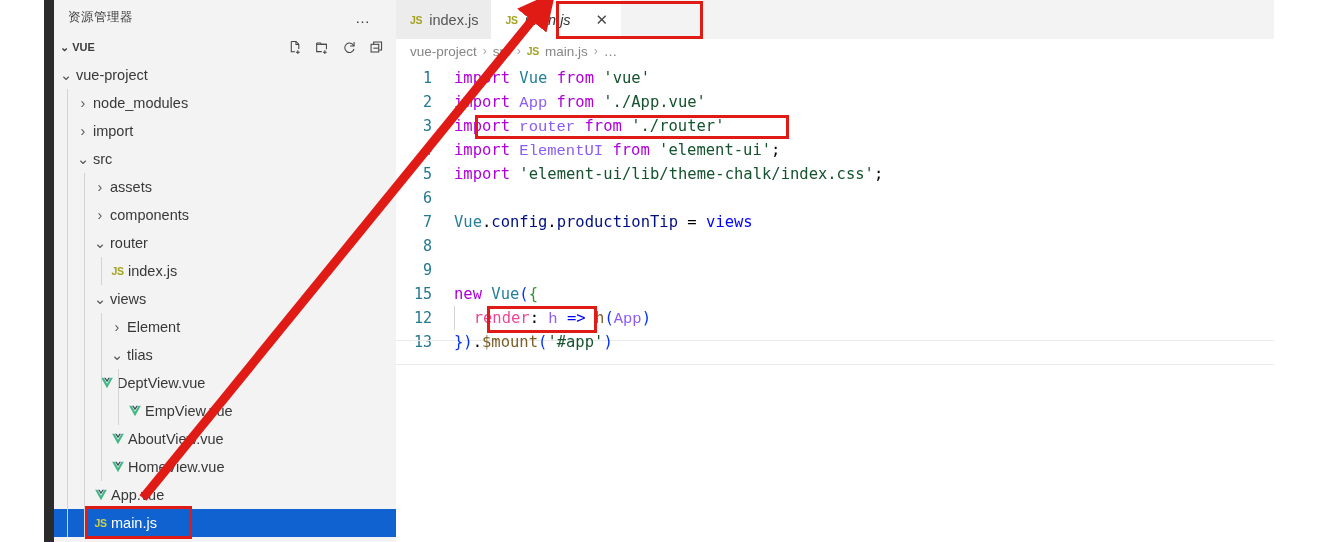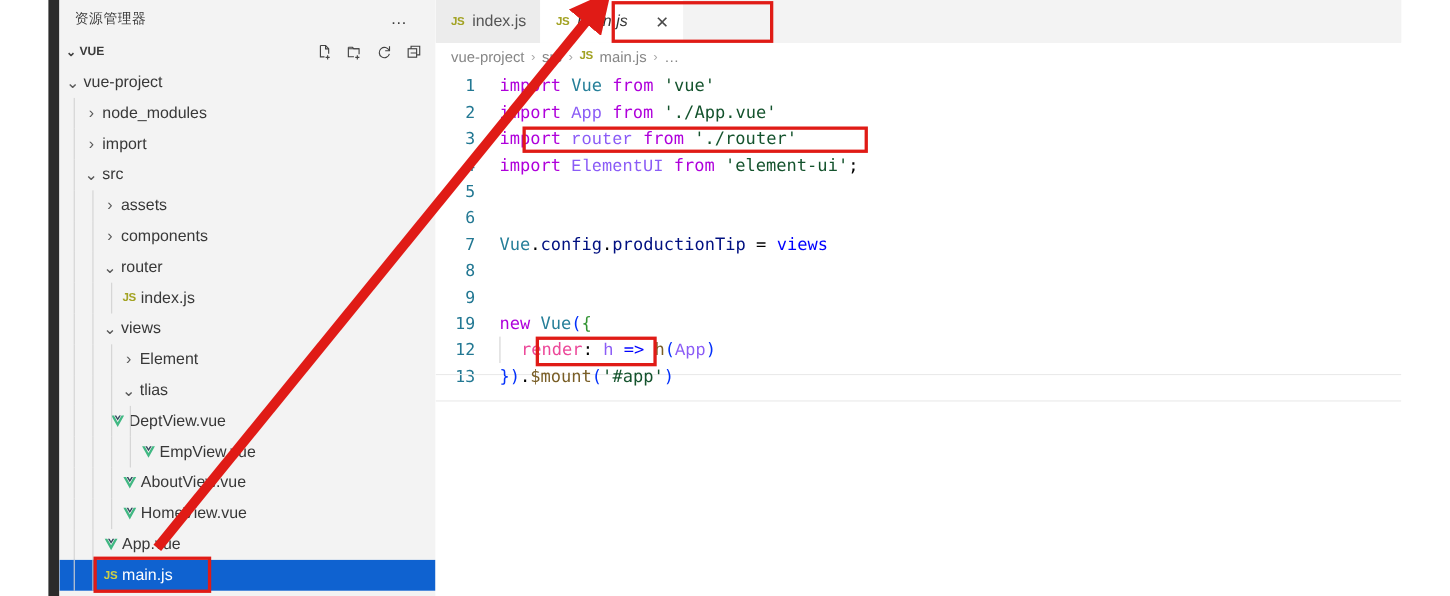--- a/index.html
+++ b/index.html
@@ -468,26 +468,26 @@
       <span class="crumb">…</span>
     </div>
 
     <div class="code-area" id="code-area">
       <div class="ruler-line" style="top:277px"></div>
       <div class="ruler-line" style="top:301px"></div>
     <div class="code-line"><span class="lno">1</span><span class="code-text"><span class="t-kw">import</span><span class="t-punc"> </span><span class="t-class">Vue</span><span class="t-punc"> </span><span class="t-kw">from</span><span class="t-punc"> </span><span class="t-str">'vue'</span></span></div>
         <div class="code-line"><span class="lno">2</span><span class="code-text"><span class="t-kw">import</span><span class="t-punc"> </span><span class="t-id">App</span><span class="t-punc"> </span><span class="t-kw">from</span><span class="t-punc"> </span><span class="t-str">'./App.vue'</span></span></div>
         <div class="code-line"><span class="lno">3</span><span class="code-text"><span class="t-kw">import</span><span class="t-punc"> </span><span class="t-id">router</span><span class="t-punc"> </span><span class="t-kw">from</span><span class="t-punc"> </span><span class="t-str">'./router'</span></span></div>
         <div class="code-line"><span class="lno">4</span><span class="code-text"><span class="t-kw">import</span><span class="t-punc"> </span><span class="t-id">ElementUI</span><span class="t-punc"> </span><span class="t-kw">from</span><span class="t-punc"> </span><span class="t-str">'element-ui'</span><span class="t-punc">;</span></span></div>
-        <div class="code-line"><span class="lno">5</span></div>
+        <div class="code-line"><span class="lno">5</span><span class="code-text"><span class="t-kw">import</span><span class="t-punc"> </span><span class="t-str">'element-ui/lib/theme-chalk/index.css'</span><span class="t-punc">;</span></span></div>
         <div class="code-line"><span class="lno">6</span><span class="code-text"></span></div>
         <div class="code-line"><span class="lno">7</span><span class="code-text"><span class="t-class">Vue</span><span class="t-punc">.</span><span class="t-prop">config</span><span class="t-punc">.</span><span class="t-prop">productionTip</span><span class="t-punc"> </span><span class="t-punc">=</span><span class="t-punc"> </span><span class="t-const">views</span></span></div>
         <div class="code-line"><span class="lno">8</span></div>
         <div class="code-line"><span class="lno">9</span><span class="code-text"></span></div>
-        <div class="code-line"><span class="lno">19</span><span class="code-text"><span class="t-kw">new</span><span class="t-punc"> </span><span class="t-class">Vue</span><span class="t-br1">(</span><span class="t-br2">{</span></span></div>
+        <div class="code-line"><span class="lno">15</span><span class="code-text"><span class="t-kw">new</span><span class="t-punc"> </span><span class="t-class">Vue</span><span class="t-br1">(</span><span class="t-br2">{</span></span></div>
         <div class="code-line"><span class="lno">12</span><span class="code-text"><span class="ind-guide"></span><span>  </span><span class="t-key">render</span><span class="t-punc">:</span><span class="t-punc"> </span><span class="t-id">h</span><span class="t-punc"> </span><span class="t-arrow">=&gt;</span><span class="t-punc"> </span><span class="t-fn">h</span><span class="t-br1">(</span><span class="t-id">App</span><span class="t-br1">)</span></span></div>
         <div class="code-line"><span class="lno">13</span><span class="code-text"><span class="t-br1">}</span><span class="t-br1">)</span><span class="t-punc">.</span><span class="t-fn">$mount</span><span class="t-br1">(</span><span class="t-str">'#app'</span><span class="t-br1">)</span></span></div>
       </div>
   </div>
 
   <svg class="overlay" viewBox="0 0 1318 542">
     <defs>
       <marker id="arrowhead" markerWidth="4.2" markerHeight="4.2" refX="1.1" refY="2.1" orient="auto">
         <polygon points="0,0 4.2,2.1 0,4.2" fill="#e01b16"></polygon>
       </marker>

